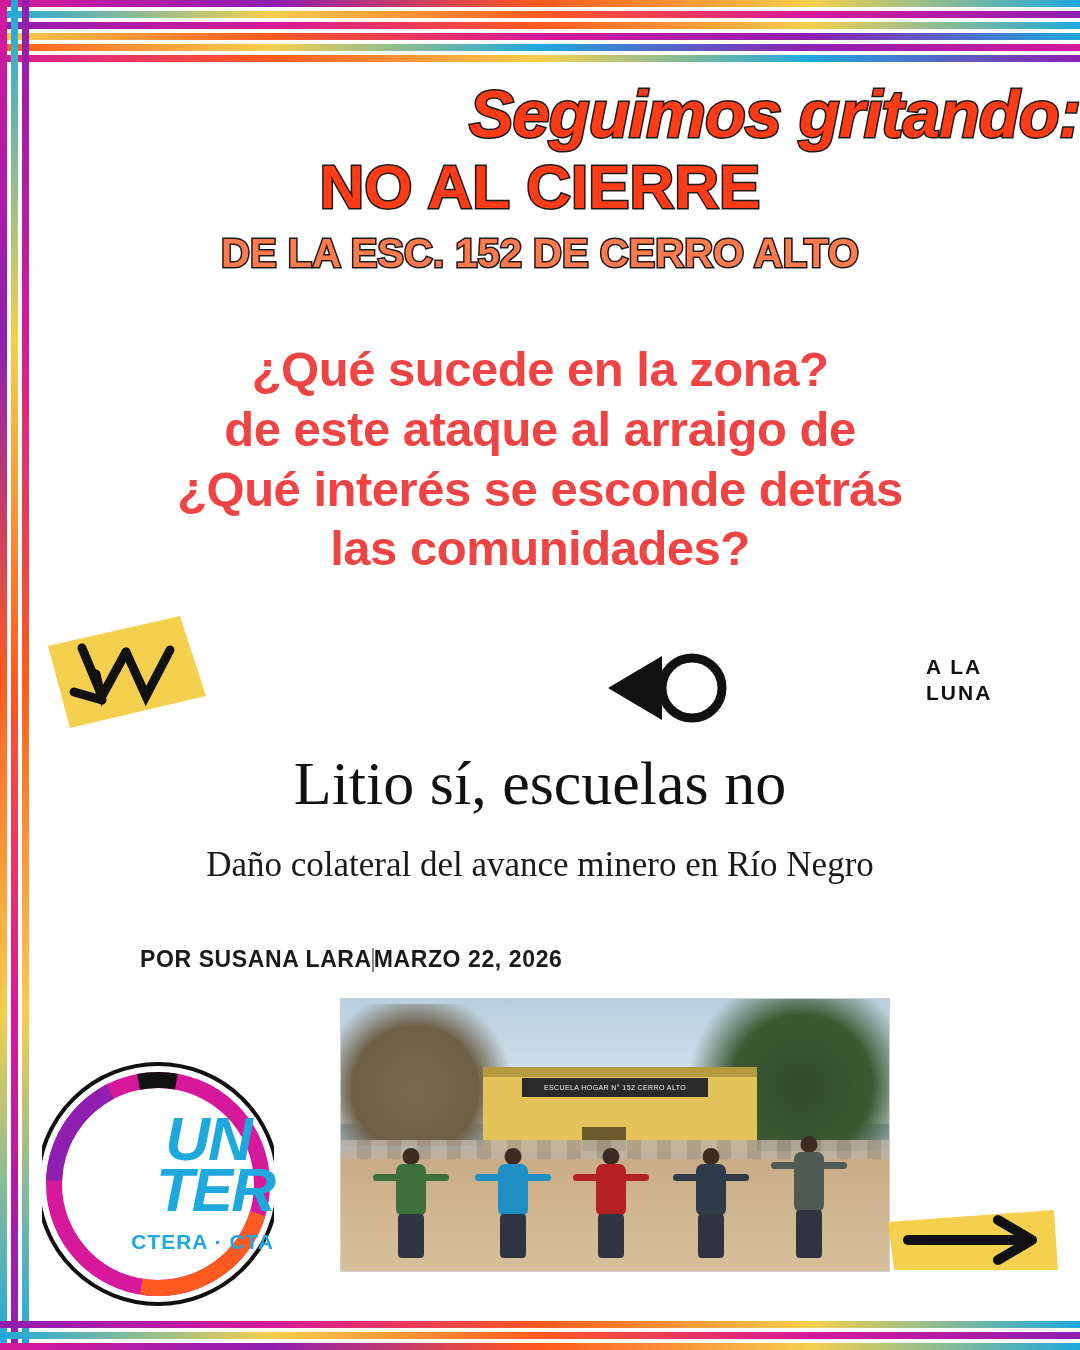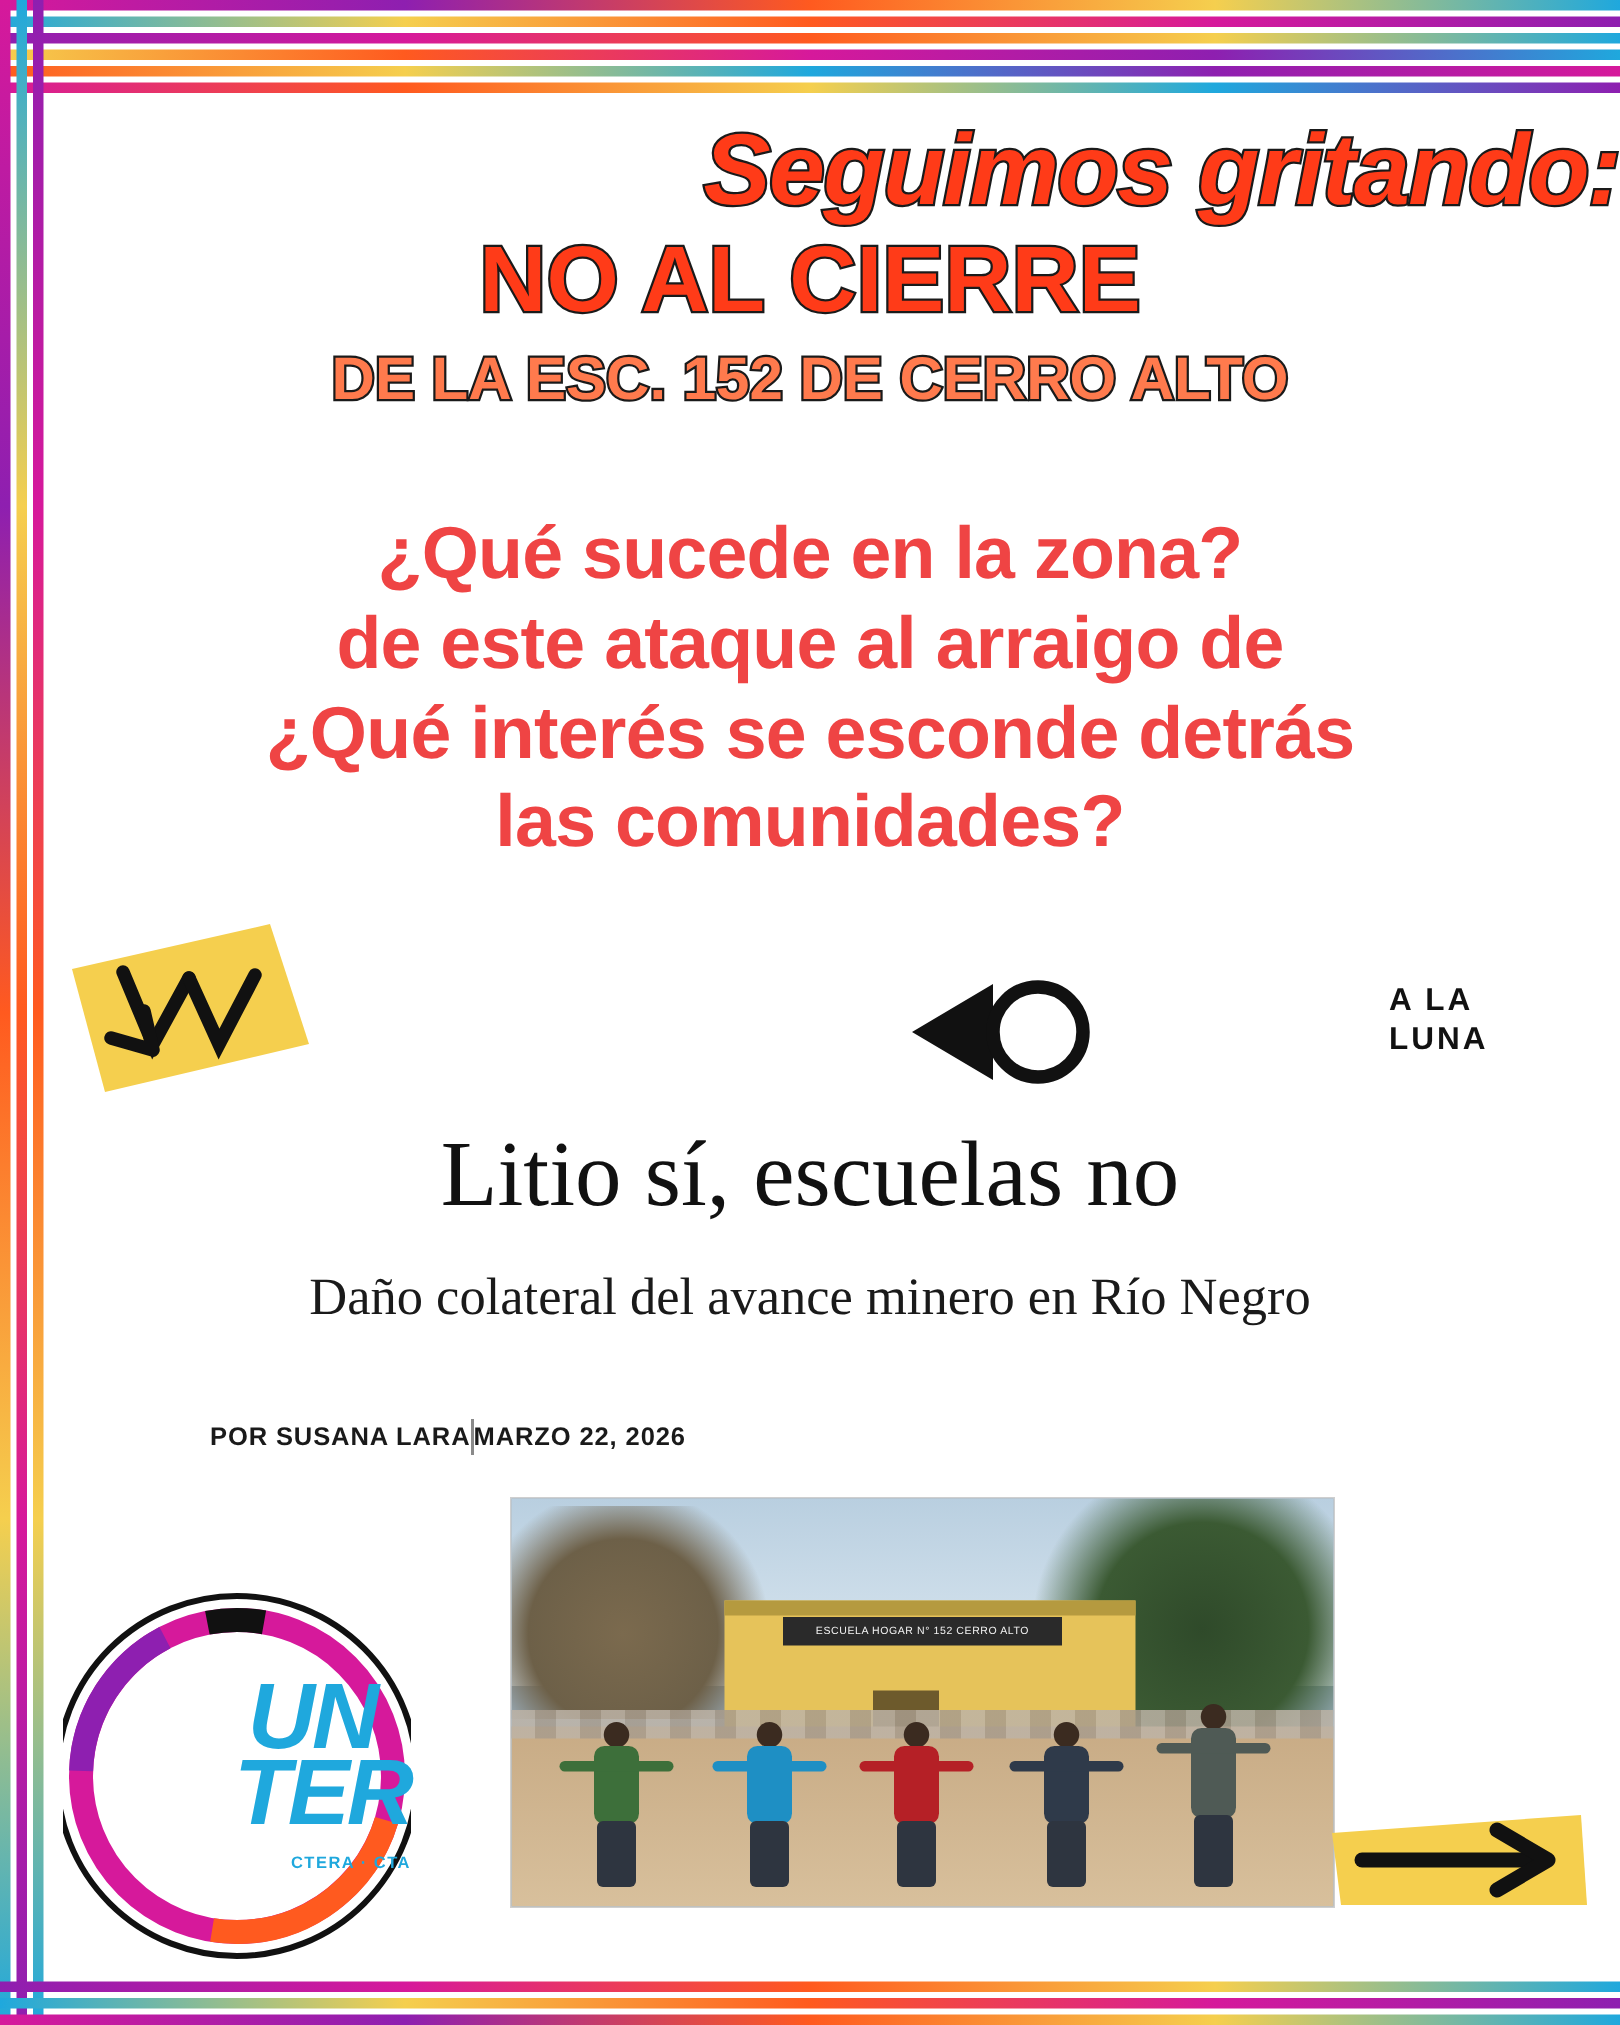--- a/index.html
+++ b/index.html
@@ -165,21 +165,21 @@
     font-size: 35px;
     color: #1a1a1a;
   }
   .byline {
     position: absolute;
     left: 140px;
     top: 946px;
     display: flex;
     align-items: center;
     gap: 0;
-    font-size: 17px;
+    font-size: 23px;
     font-weight: 700;
     letter-spacing: 0.6px;
     color: #1a1a1a;
   }
   .byline .sep {
     width: 2px;
     height: 24px;
     background: #8a8a8a;
     display: inline-block;
   }
@@ -278,21 +278,21 @@
     font-size: 62px;
     font-weight: 800;
     font-style: italic;
     letter-spacing: -2px;
     line-height: 0.82;
     text-align: center;
   }
   .unter-main .second { display: block; margin-left: 14px; }
   .unter-sub {
     margin-top: 14px;
-    font-size: 11px;
+    font-size: 21px;
     font-weight: 800;
     color: #1fa8dd;
     letter-spacing: 1px;
   }
 
   
   .arrow-right {
     position: absolute;
     right: 18px;
     bottom: 64px;

